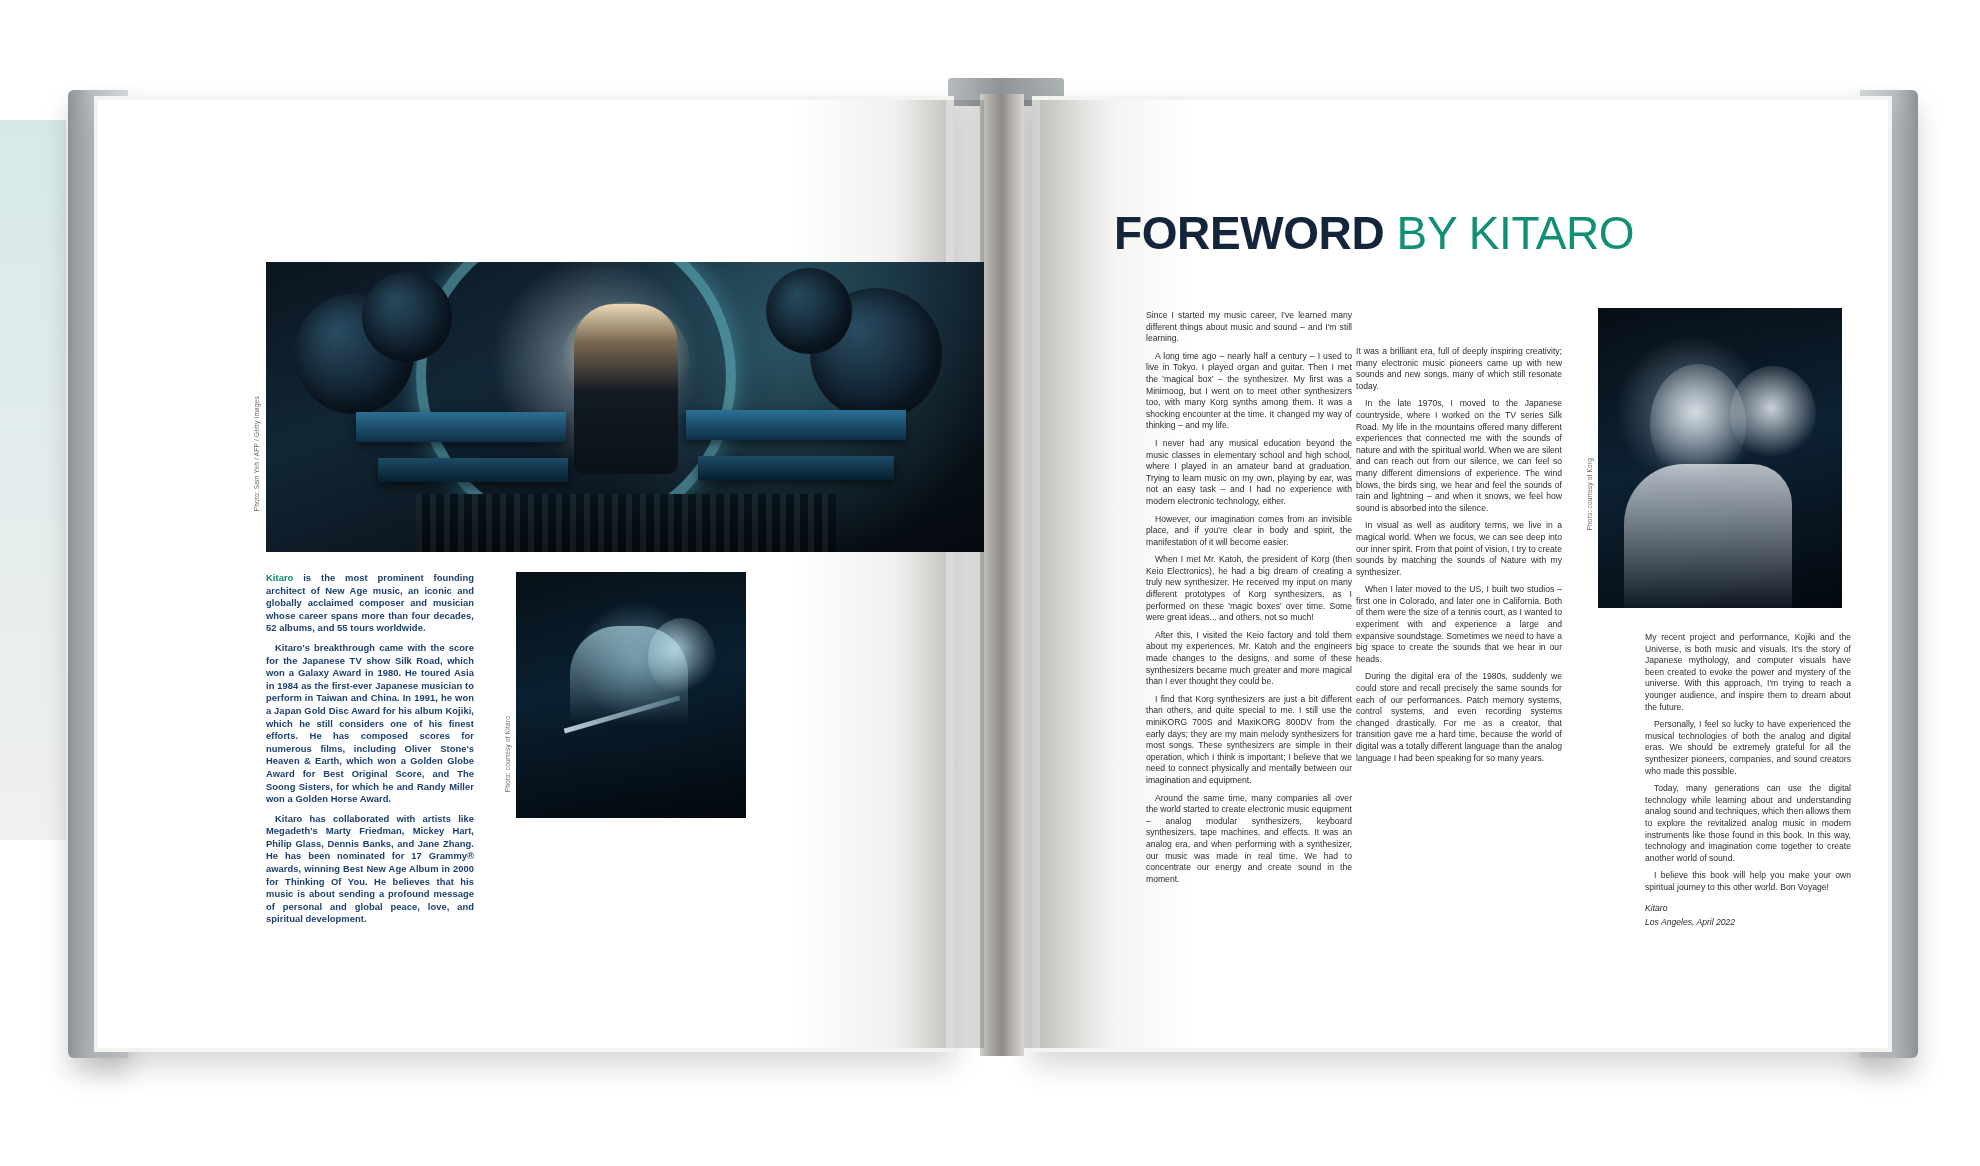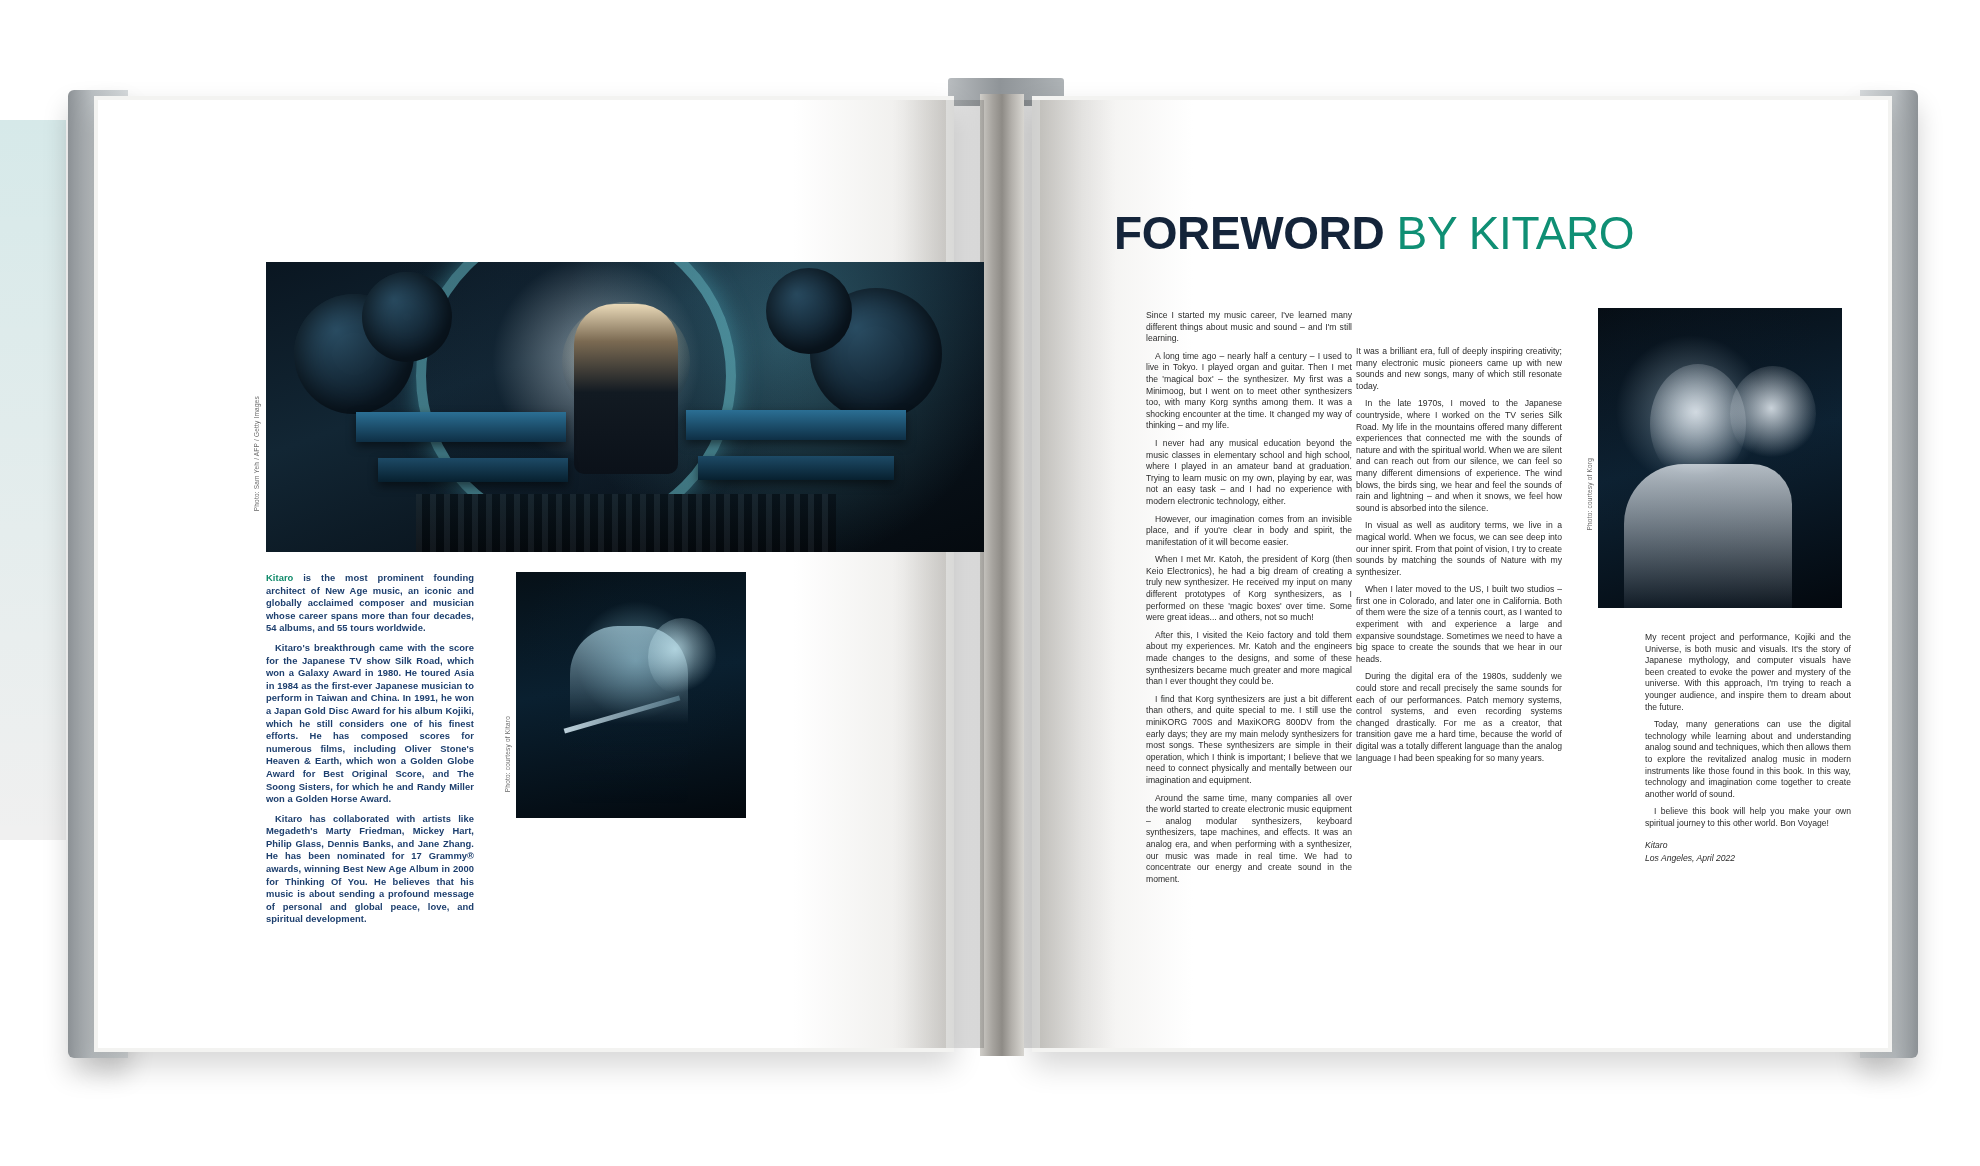--- a/index.html
+++ b/index.html
@@ -225,21 +225,21 @@
       <div class="figure"></div>
       <div class="keyboard kb1"></div>
       <div class="keyboard kb2"></div>
       <div class="keyboard kb3"></div>
       <div class="keyboard kb4"></div>
       <div class="rackgrid"></div>
     </div>
     <div class="photo-credit-v credit-main">Photo: Sam Yeh / AFP / Getty Images</div>
 
     <div class="lead-col">
-      <p><span class="kitaro-name">Kitaro</span> <span>is the most prominent founding architect of New Age music, an iconic and globally acclaimed composer and musician whose career spans more than four decades, 54 albums, and 55 tours worldwide.</span></p>
+      <p><span class="kitaro-name">Kitaro</span> <span>is the most prominent founding architect of New Age music, an iconic and globally acclaimed composer and musician whose career spans more than four decades, 52 albums, and 55 tours worldwide.</span></p>
       <p class="indent">Kitaro's breakthrough came with the score for the Japanese TV show Silk Road, which won a Galaxy Award in 1980. He toured Asia in 1984 as the first-ever Japanese musician to perform in Taiwan and China. In 1991, he won a Japan Gold Disc Award for his album Kojiki, which he still considers one of his finest efforts. He has composed scores for numerous films, including Oliver Stone's Heaven &amp; Earth, which won a Golden Globe Award for Best Original Score, and The Soong Sisters, for which he and Randy Miller won a Golden Horse Award.</p>
       <p class="indent">Kitaro has collaborated with artists like Megadeth's Marty Friedman, Mickey Hart, Philip Glass, Dennis Banks, and Jane Zhang. He has been nominated for 17 Grammy® awards, winning Best New Age Album in 2000 for Thinking Of You. He believes that his music is about sending a profound message of personal and global peace, love, and spiritual development.</p>
     </div>
 
     <div class="photo-flute">
       <div class="flute-fig"></div>
       <div class="flute-hand"></div>
       <div class="flute-bar"></div>
     </div>
     <div class="photo-credit-v credit-flute">Photo: courtesy of Kitaro</div>
@@ -270,20 +270,21 @@
 
     <div class="photo-portrait">
       <div class="pp-head"></div>
       <div class="pp-body"></div>
       <div class="pp-hand"></div>
     </div>
     <div class="photo-credit-v credit-portrait">Photo: courtesy of Korg</div>
 
     <div class="col colC">
       <p>My recent project and performance, Kojiki and the Universe, is both music and visuals. It's the story of Japanese mythology, and computer visuals have been created to evoke the power and mystery of the universe. With this approach, I'm trying to reach a younger audience, and inspire them to dream about the future.</p>
+      <p class="ind">Personally, I feel so lucky to have experienced the musical technologies of both the analog and digital eras. We should be extremely grateful for all the synthesizer pioneers, companies, and sound creators who made this possible.</p>
       <p class="ind">Today, many generations can use the digital technology while learning about and understanding analog sound and techniques, which then allows them to explore the revitalized analog music in modern instruments like those found in this book. In this way, technology and imagination come together to create another world of sound.</p>
       <p class="ind">I believe this book will help you make your own spiritual journey to this other world. Bon Voyage!</p>
       <div class="sign">
         <p>Kitaro</p>
         <p>Los Angeles, April 2022</p>
       </div>
     </div>
 
   </div>
 </div>

